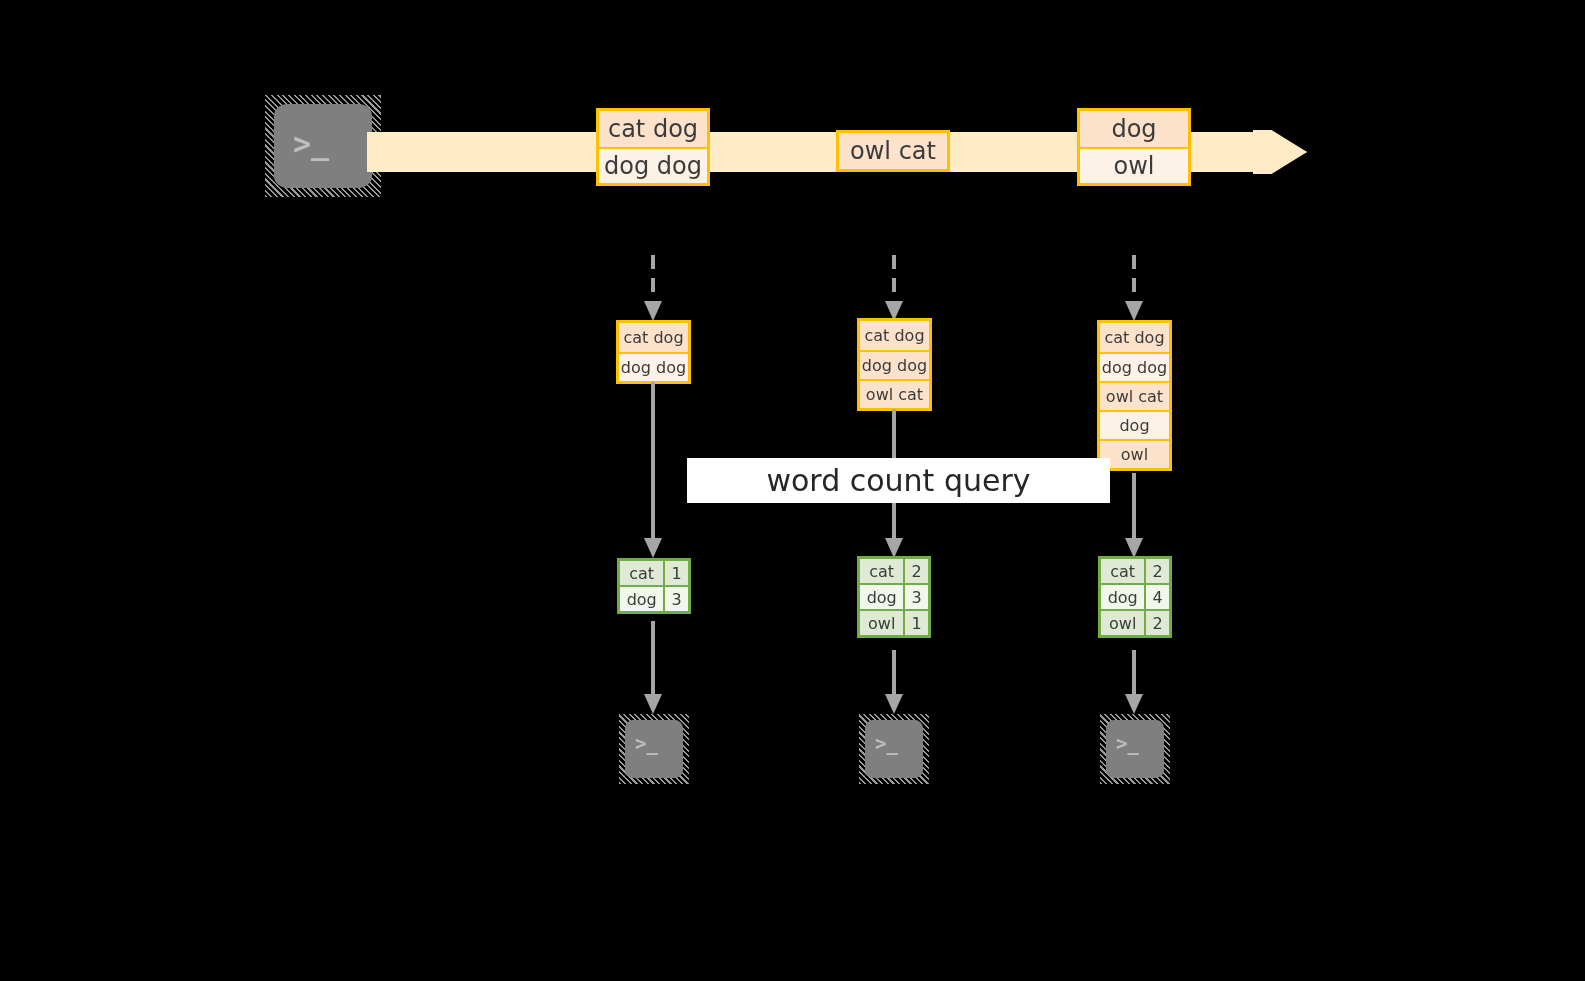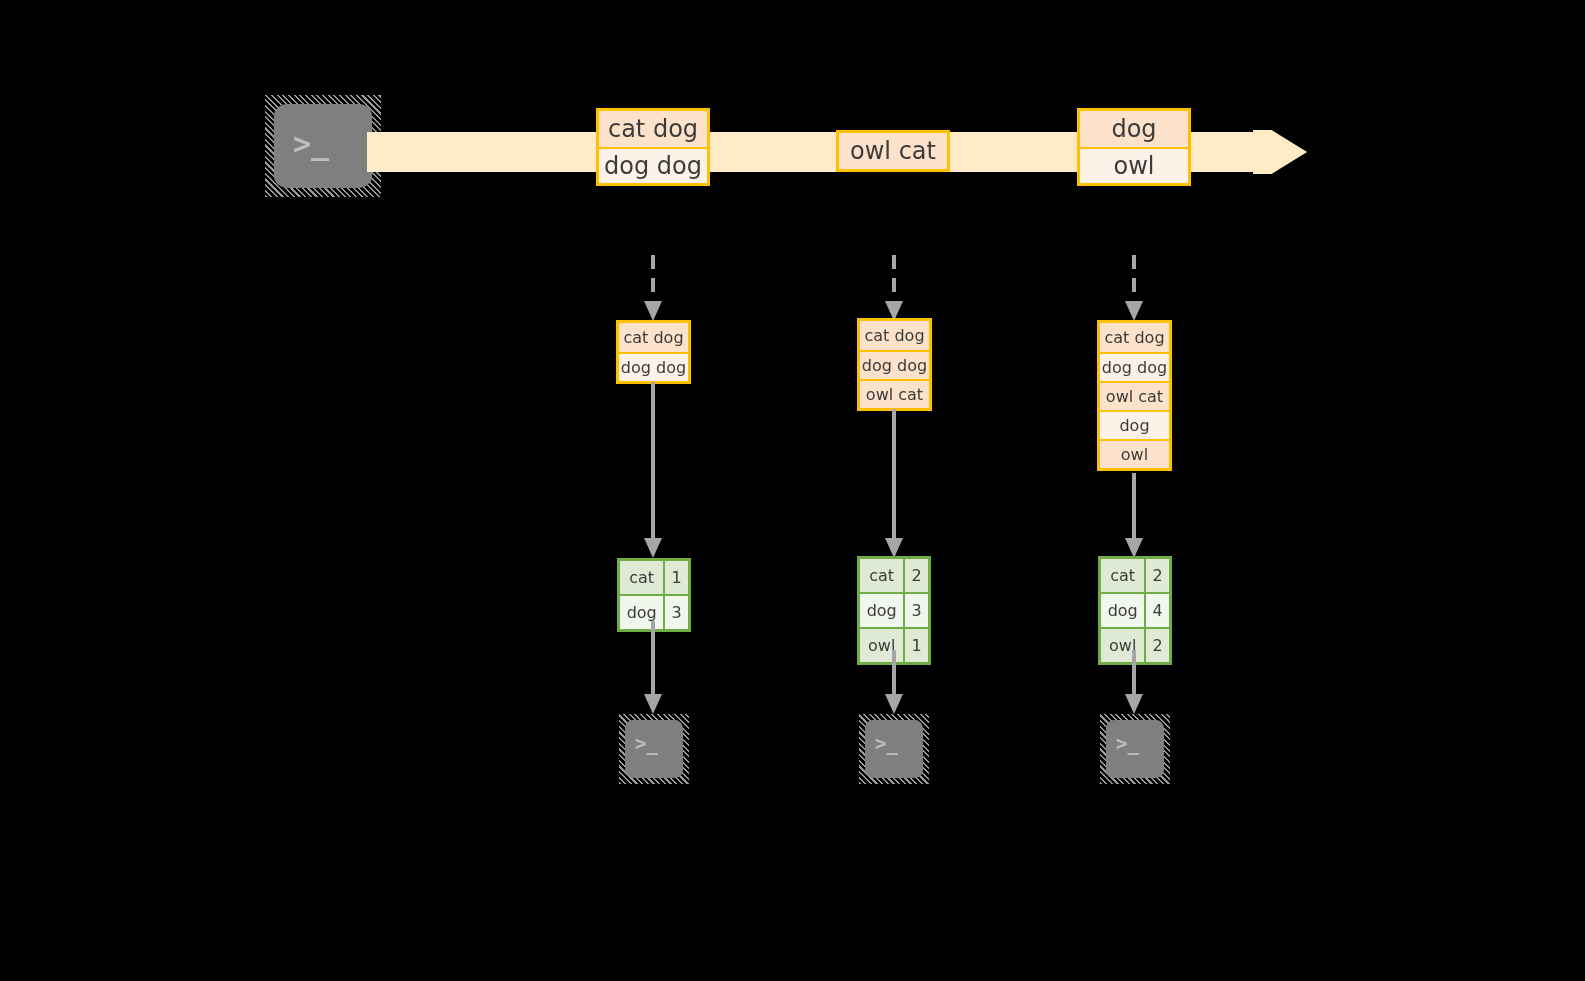--- a/index.html
+++ b/index.html
@@ -86,21 +86,21 @@
 
   
   .res {
     position: absolute;
     box-sizing: border-box;
     border: 3px solid #70ad47;
     background: #eef5e9;
     font-size: 16px;
     overflow: hidden;
   }
-  .res .row { display: flex; height: 33px; }
+  .res .row { display: flex; height: 24px; }
   .res .row + .row { border-top: 2px solid #70ad47; }
   .res .row.dark  .k, .res .row.dark  .v { background: #dfead5; }
   .res .row.light .k, .res .row.light .v { background: #f2f7ee; }
   .res .k, .res .v {
     box-sizing: border-box;
     display: flex;
     align-items: center;
     justify-content: center;
     color: #3b3b3b;
     white-space: nowrap;
@@ -211,20 +211,21 @@
       <polygon points="6,129 24,129 15,149" fill="#a6a6a6"></polygon>
     </svg>
   </div>
   <div class="conn" style="left:1119px; top:473px; width:30px; height:87px;">
     <svg width="30" height="87">
       <line x1="15" y1="0" x2="15" y2="67" stroke="#a6a6a6" stroke-width="4"></line>
       <polygon points="6,65 24,65 15,85" fill="#a6a6a6"></polygon>
     </svg>
   </div>
 
+  <div id="query-label">word count query</div>
 
   <div class="res" style="left:617px; top:558px; width:74px;">
     <div class="row dark">
       <div class="k">cat</div>
       <div class="v">1</div>
     </div>
     <div class="row light">
       <div class="k">dog</div>
       <div class="v">3</div>
     </div>

